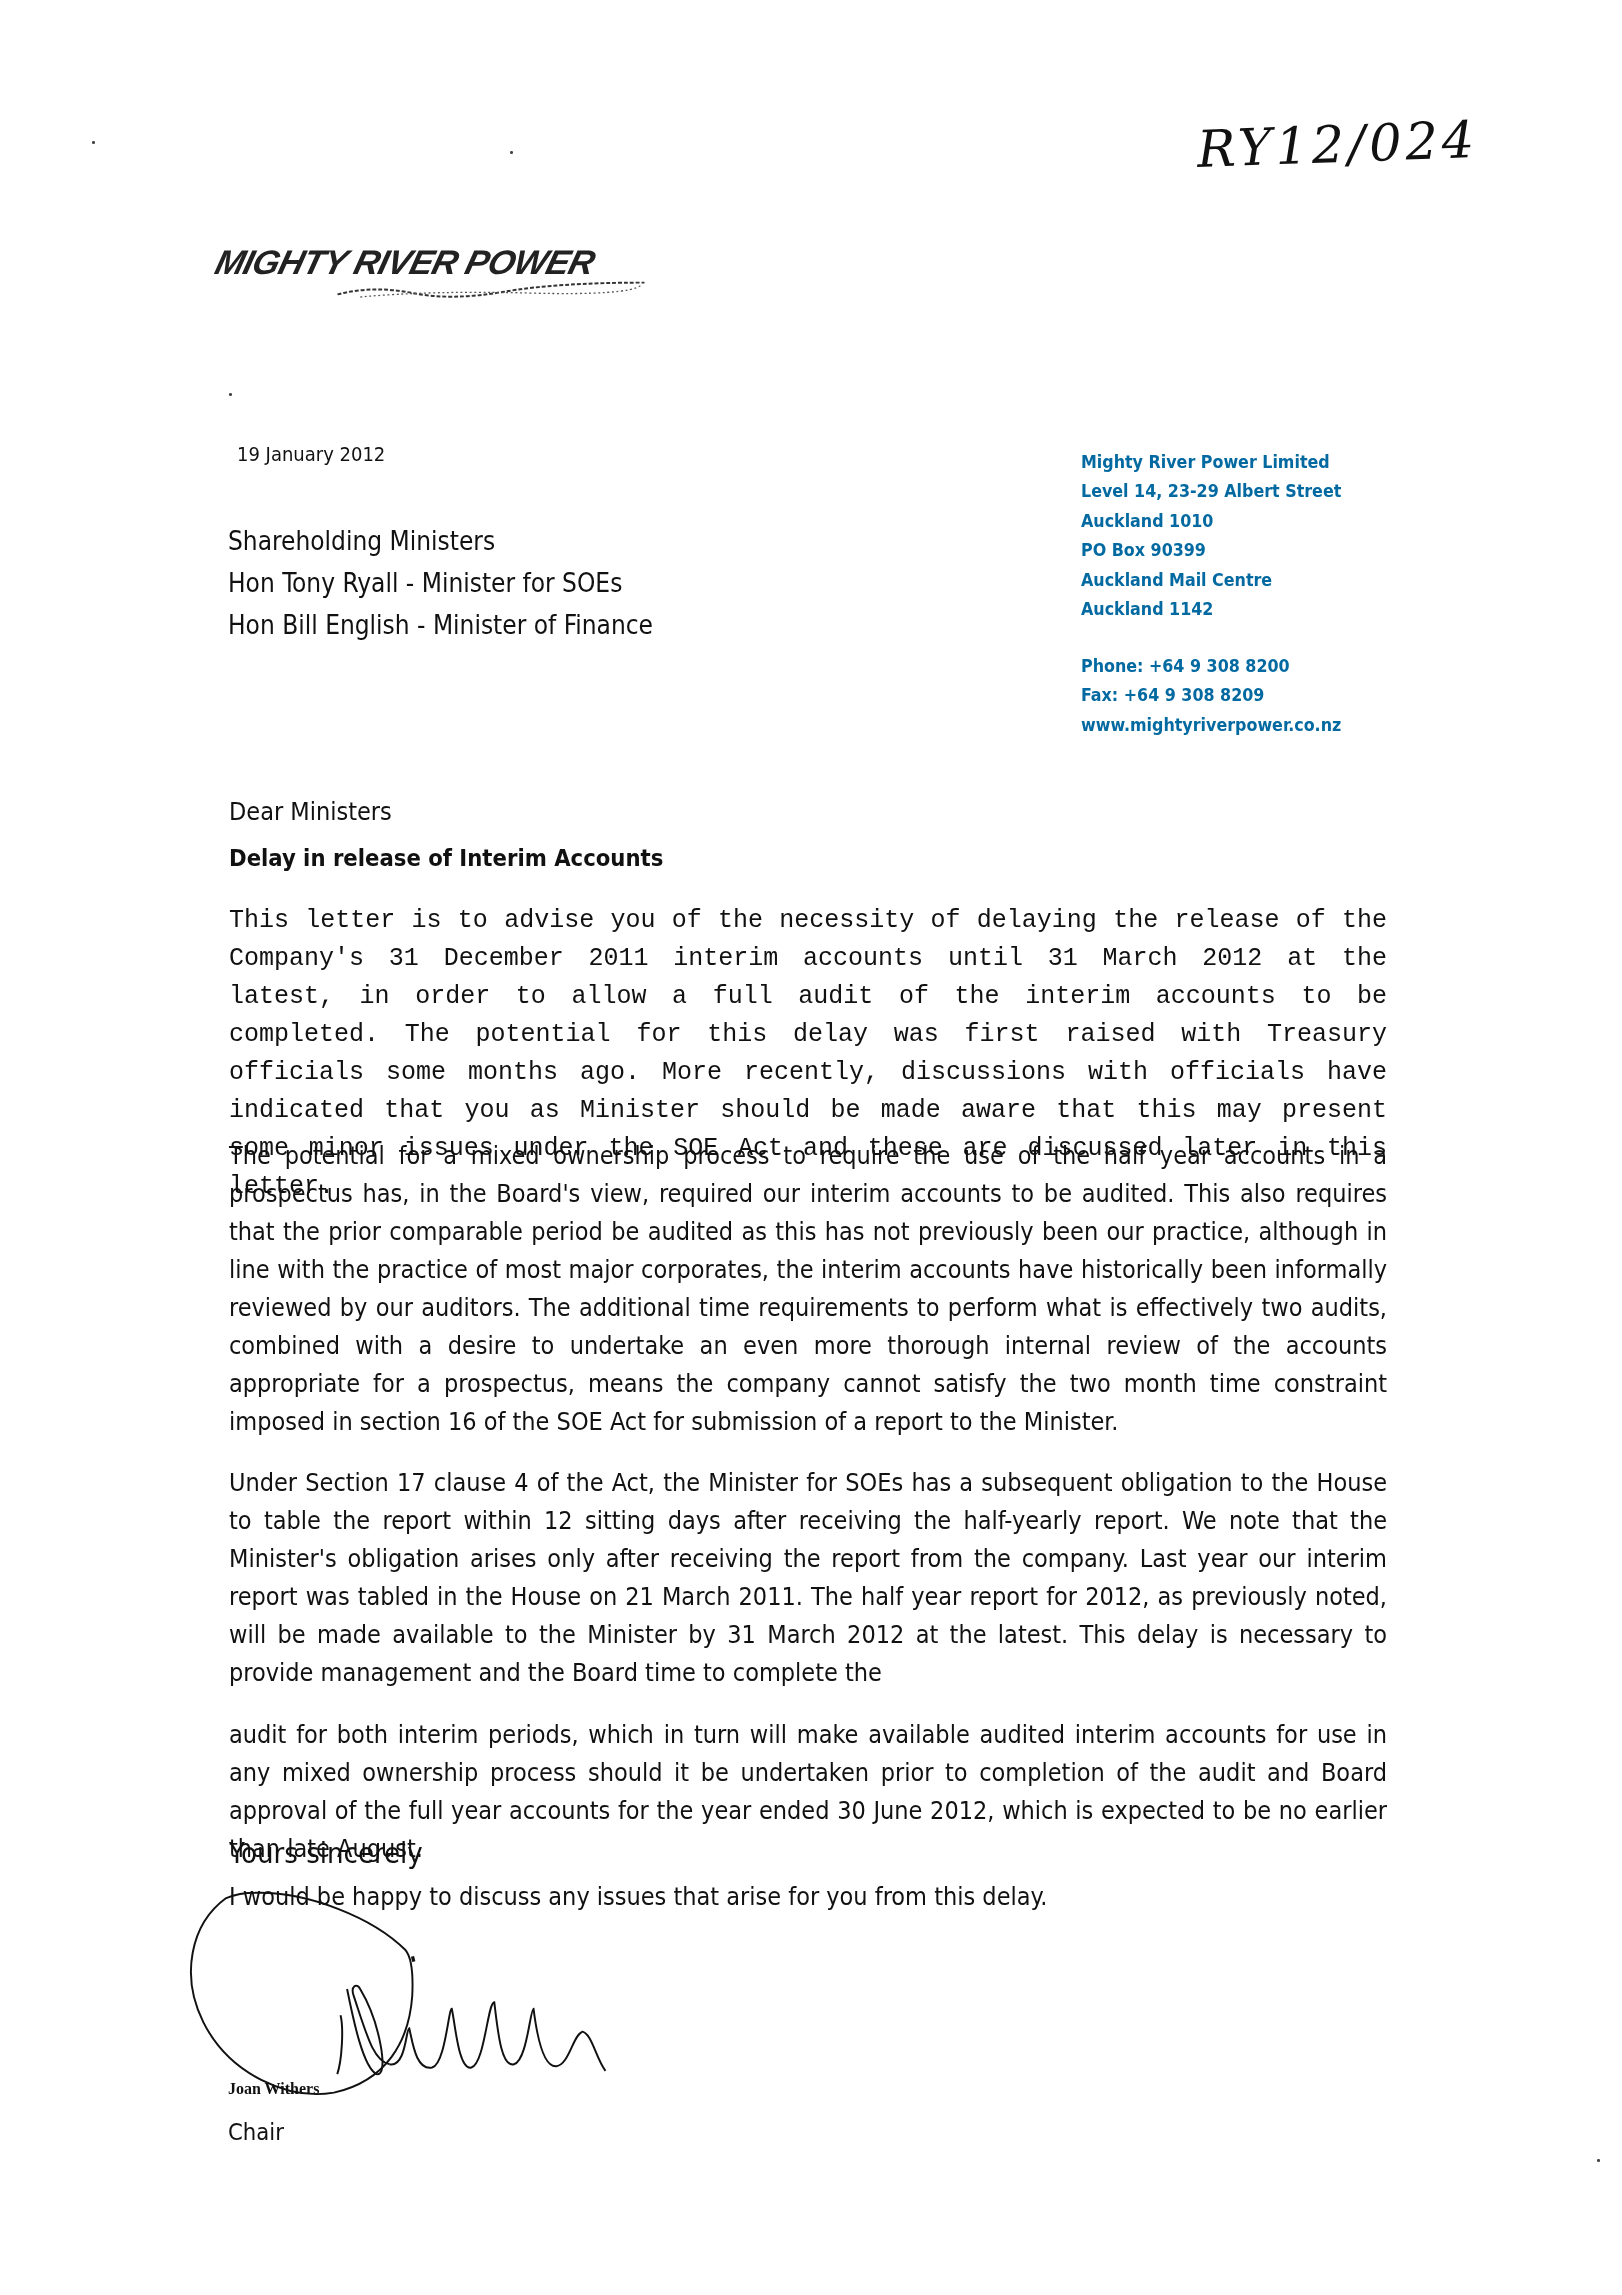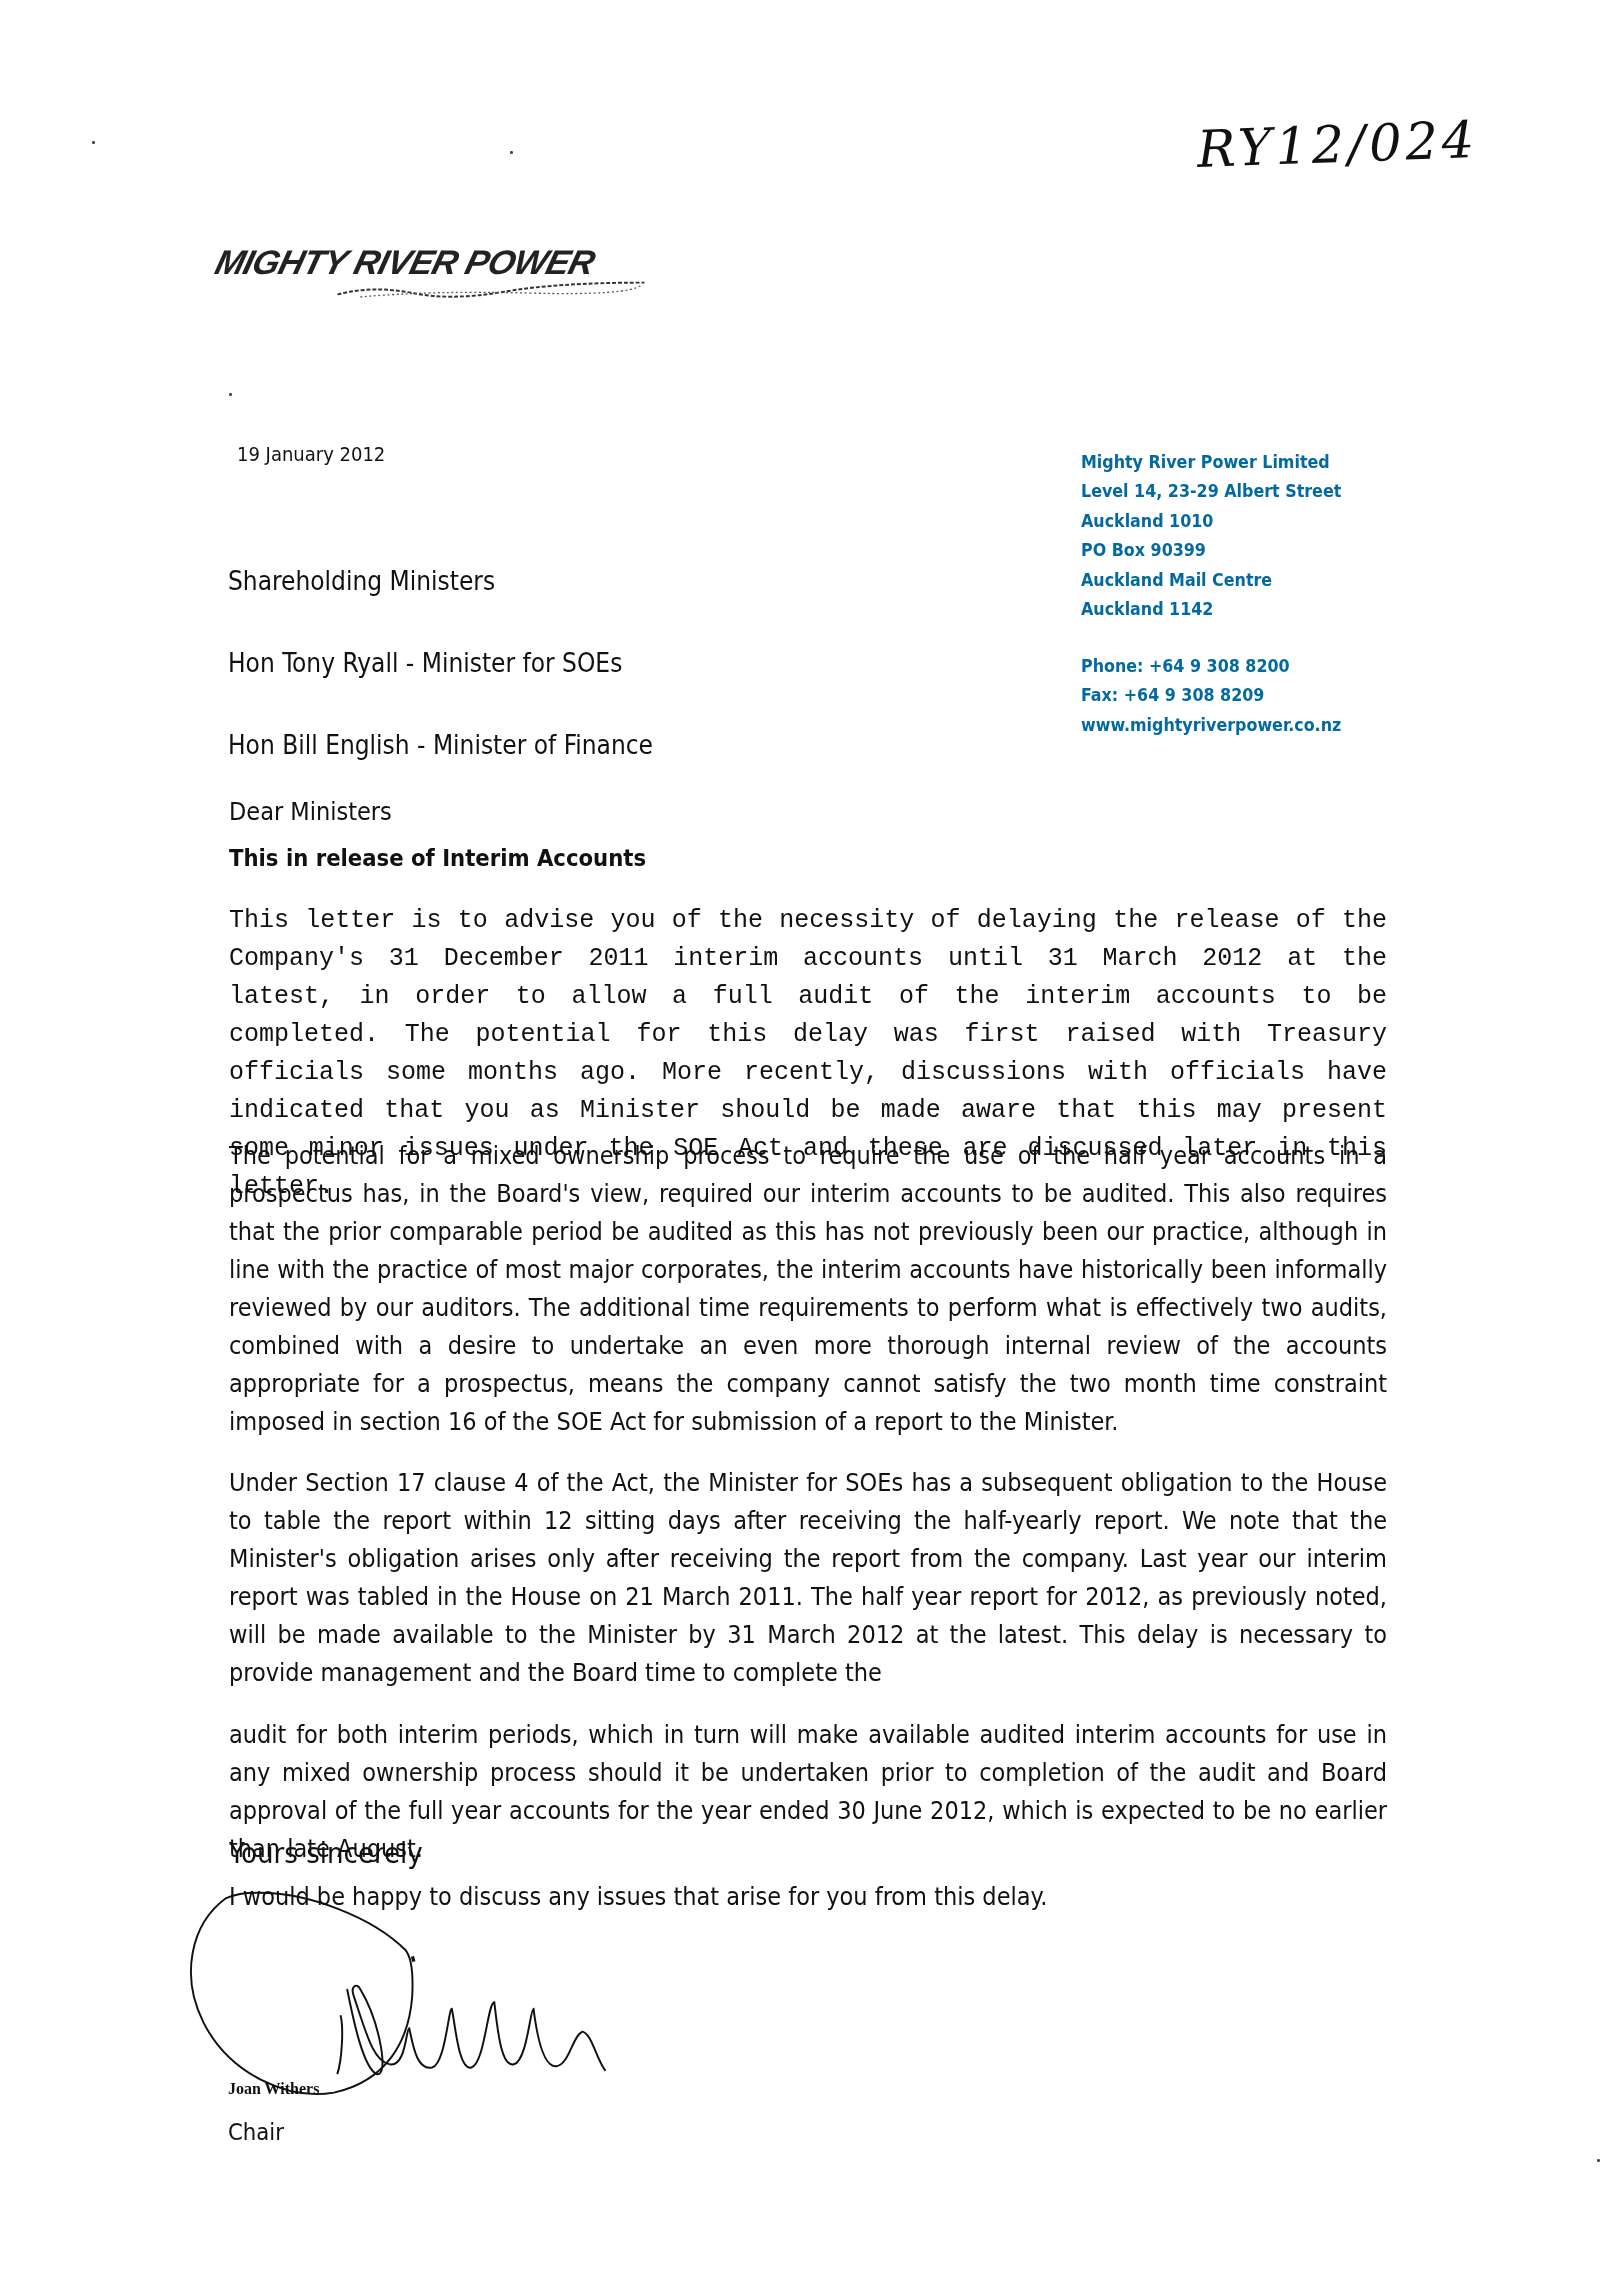--- a/index.html
+++ b/index.html
@@ -25,21 +25,21 @@
       font-family: "Liberation Sans", sans-serif; font-weight: bold; font-style: italic;
       font-size: 34px; letter-spacing: -0.7px; color: #222;
       transform: skewX(-14deg) scaleX(1.02);
       transform-origin: left;
     }
     .logo-swoosh { position: absolute; left: 118px; top: 58px; width: 314px; height: 19.6px; }
 
     
     .date { position: absolute; left: 237px; top: 442px; font-size: 20px; }
     .recipients { position: absolute; left: 228px; top: 520px; font-size: 26px; line-height: 42px; }
-    .recipients div { white-space: nowrap; margin-top: 40px; }
+    .recipients div { white-space: nowrap; }
 
     
     .address {
       position: absolute; left: 1081px; top: 448px;
       font-size: 17.7px; line-height: 29.4px; font-weight: bold; color: #0369a1;
     }
     .address .gap { height: 27.5px; }
 
     
     .salutation { position: absolute; left: 229px; top: 797px; font-size: 25px; text-align: right; }
@@ -94,21 +94,21 @@
     <div>PO Box 90399</div>
     <div>Auckland Mail Centre</div>
     <div>Auckland 1142</div>
     <div class="gap"></div>
     <div>Phone: +64 9 308 8200</div>
     <div>Fax: +64 9 308 8209</div>
     <div>www.mightyriverpower.co.nz</div>
   </div>
 
   <div class="salutation">Dear Ministers</div>
-  <div class="subject">This in release of Interim Accounts</div>
+  <div class="subject">Delay in release of Interim Accounts</div>
 
   <div class="para p1">This letter is to advise you of the necessity of delaying the release of the Company's 31 December 2011 interim accounts until 31 March 2012 at the latest, in order to allow a full audit of the interim accounts to be completed.  The potential for this delay was first raised with Treasury officials some months ago.  More recently, discussions with officials have indicated that you as Minister should be made aware that this may present some minor issues under the SOE Act and these are discussed later in this letter.</div>
   <div class="para p2">The potential for a mixed ownership process to require the use of the half year accounts in a prospectus has, in the Board's view, required our interim accounts to be audited.  This also requires that the prior comparable period be audited as this has not previously been our practice, although in line with the practice of most major corporates, the interim accounts have historically been informally reviewed by our auditors.  The additional time requirements to perform what is effectively two audits, combined with a desire to undertake an even more thorough internal review of the accounts appropriate for a prospectus, means the company cannot satisfy the two month time constraint imposed in section 16 of the SOE Act for submission of a report to the Minister.</div>
   <div class="para p3">Under Section 17 clause 4 of the Act, the Minister for SOEs has a subsequent obligation to the House to table the report within 12 sitting days after receiving the half-yearly report.  We note that the Minister's obligation arises only after receiving the report from the company.  Last year our interim report was tabled in the House on 21 March 2011.  The half year report for 2012, as previously noted, will be made available to the Minister by 31 March 2012 at the latest.  This delay is necessary to provide management and the Board time to complete the</div>
   <div class="para p3b">audit for both interim periods, which in turn will make available audited interim accounts for use in any mixed ownership process should it be undertaken prior to completion of the audit and Board approval of the full year accounts for the year ended 30 June 2012, which is expected to be no earlier than late August.</div>
   <div class="para p4">I would be happy to discuss any issues that arise for you from this delay.</div>
 
   <svg class="ellipse" viewBox="0 0 560 340">
     <path d="M75 20 C 20 60, 5 140, 40 210 C 80 290, 170 330, 240 318 C 320 300, 355 240, 360 170 C 362 130, 358 110, 350 100 C 300 50, 200 10, 120 12 C 100 12, 85 16, 75 20" fill="none" stroke="#111" stroke-width="3"></path>
   </svg>

